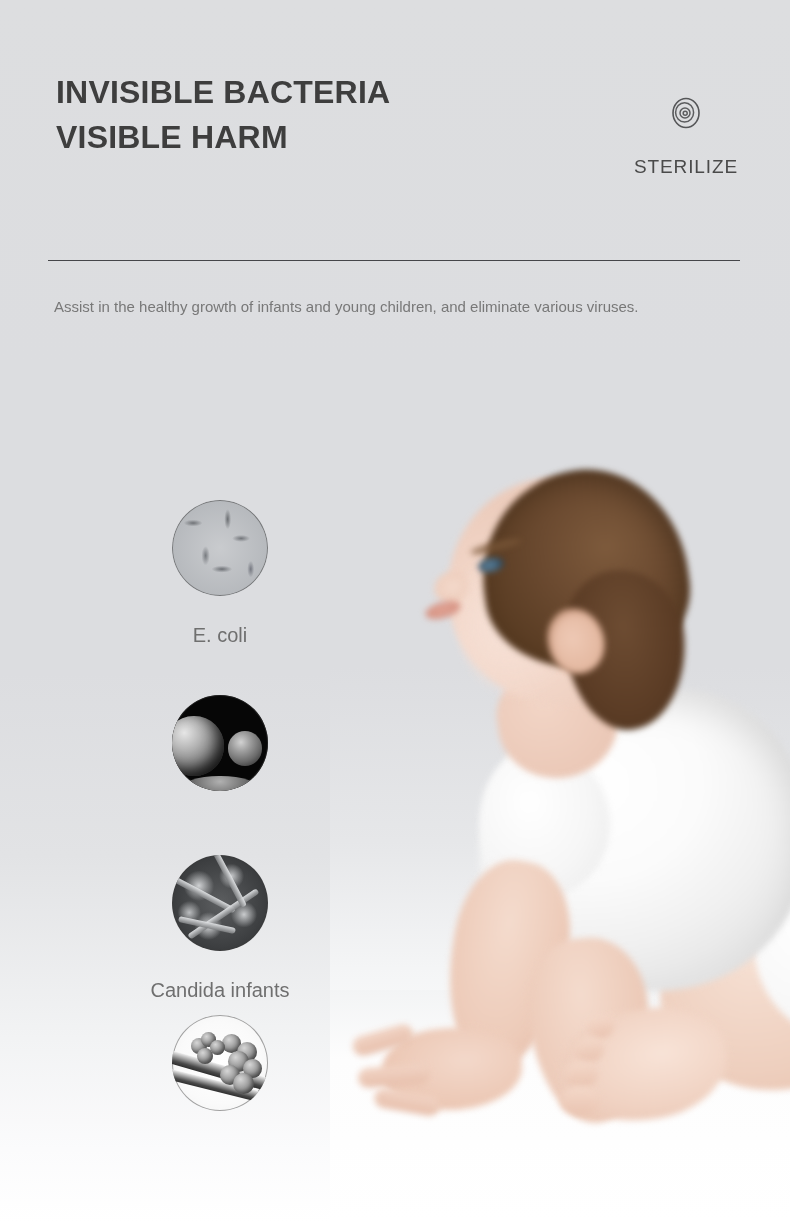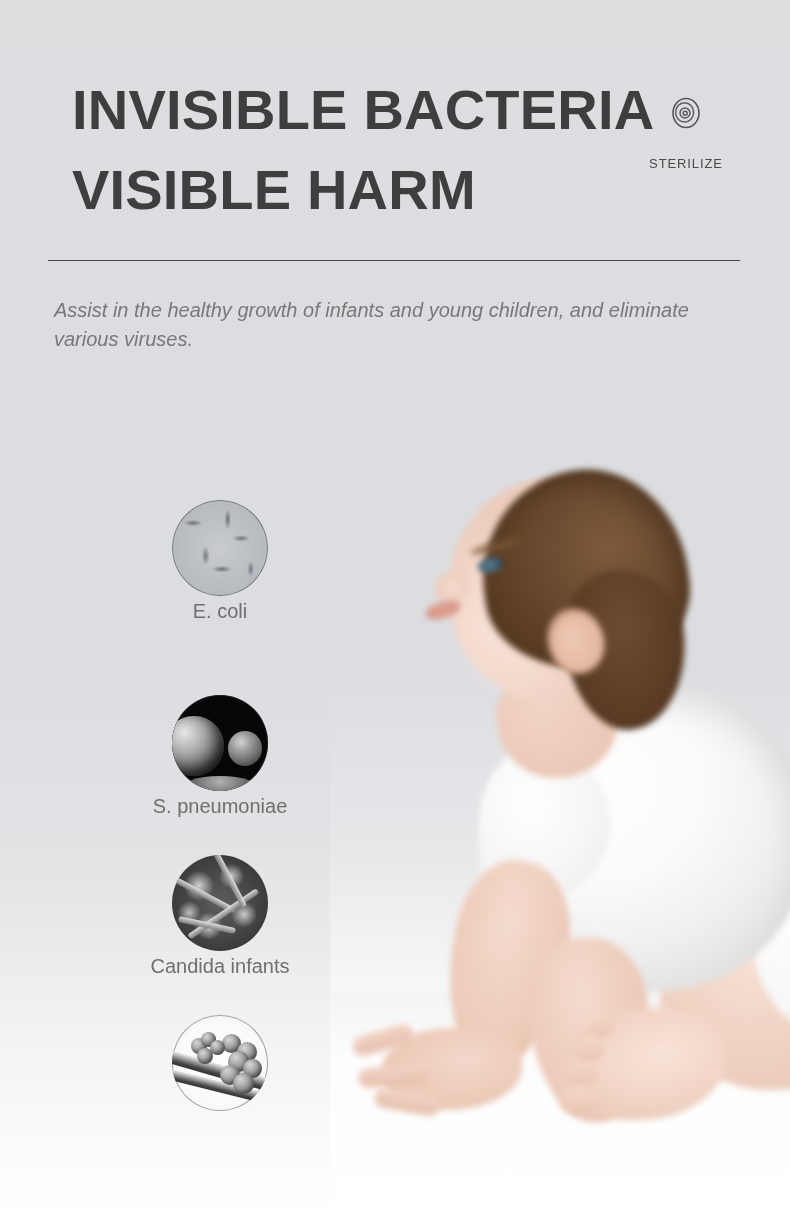--- a/index.html
+++ b/index.html
@@ -253,24 +253,24 @@
     border-radius: 50%;
     background: linear-gradient(180deg, #f4d9ca 0%, #e9c3b0 100%);
   }
   .soft-blur {
     filter: blur(3px);
   }
 
   
   .headline {
     position: absolute;
-    left: 72px;
+    left: 56px;
     top: 70px;
     width: 600px;
-    font-size: 56px;
+    font-size: 32px;
     font-weight: 700;
     line-height: 1.42;
     letter-spacing: .2px;
     color: #3e3e3e;
     white-space: pre-line;
   }
 
   .sterilize-badge {
     position: absolute;
     right: 44px;
@@ -278,43 +278,42 @@
     width: 120px;
     text-align: center;
   }
   .sterilize-icon {
     display: block;
     margin: 0 auto 26px auto;
     width: 34px;
     height: 34px;
   }
   .sterilize-label {
-    font-size: 13px;
+    font-size: 19px;
     letter-spacing: .9px;
     color: #4a4a4a;
   }
 
   .divider {
     position: absolute;
     left: 48px;
     top: 260px;
     width: 692px;
     height: 1px;
     background: #45464a;
   }
 
   .subtitle {
     position: absolute;
     left: 54px;
     top: 296px;
     width: 700px;
-    font-size: 20px;
+    font-size: 15px;
     line-height: 1.46;
     color: #787878;
-    font-style: italic;
   }
 
   
   .bacteria-list {
     position: absolute;
     left: 120px;
     top: 500px;
     width: 200px;
   }
   .bacteria-item {
@@ -325,21 +324,21 @@
   }
   .bacteria-circle {
     width: 96px;
     height: 96px;
     margin: 0 auto;
     border-radius: 50%;
     overflow: hidden;
     position: relative;
   }
   .bacteria-label {
-    margin-top: 4px;
+    margin-top: 28px;
     font-size: 20px;
     color: #6f6f6f;
     white-space: nowrap;
   }
 
   
   .micro-ecoli {
     background:
       radial-gradient(ellipse 14% 5% at 22% 24%, #6f7276 0%, rgba(111,114,118,0) 70%),
       radial-gradient(ellipse 5% 15% at 58% 20%, #6b6e72 0%, rgba(107,110,114,0) 70%),
@@ -475,21 +474,20 @@
       <div class="bacteria-circle micro-ecoli"></div>
       <div class="bacteria-label">E. coli</div>
     </div>
 
     <div class="bacteria-item" style="top:195px;">
       <div class="bacteria-circle micro-pneumo">
         <div class="pneumo-ball-a"></div>
         <div class="pneumo-ball-b"></div>
         <div class="pneumo-bottom"></div>
       </div>
-      <div class="bacteria-label">S. pneumoniae</div>
     </div>
 
     <div class="bacteria-item" style="top:355px;">
       <div class="bacteria-circle micro-candida">
         <div class="hypha" style="left:-10%;top:36%;width:80%;transform:rotate(28deg);"></div>
         <div class="hypha" style="left:10%;top:58%;width:86%;transform:rotate(-34deg);"></div>
         <div class="hypha" style="left:24%;top:20%;width:70%;transform:rotate(62deg);"></div>
         <div class="hypha" style="left:6%;top:70%;width:60%;transform:rotate(12deg);"></div>
       </div>
       <div class="bacteria-label">Candida infants</div>

